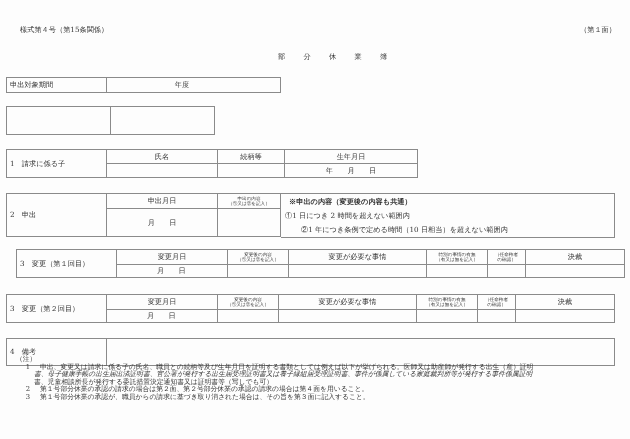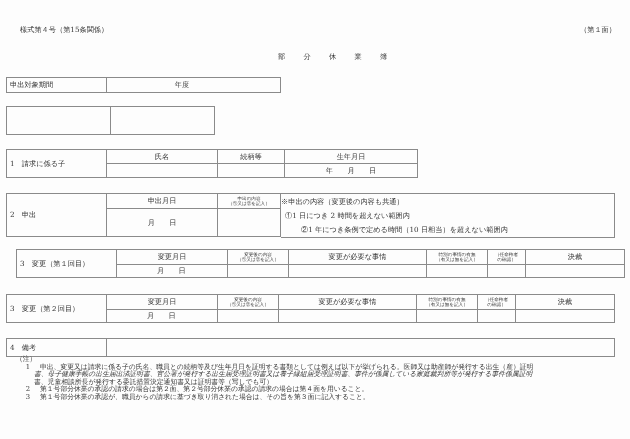--- a/index.html
+++ b/index.html
@@ -70,21 +70,21 @@
       </div>
     </td>
   </tr>
   <tr style="height:28px;">
     <td class="c">月　　日</td>
     <td></td>
   </tr>
 </tbody>
   </table>
 <div class="abs" style="left:281px;top:193px;width:333px;height:43px;border:1px solid #8a8a8a;border-left:none;">
-  <div class="abs t" style="left:0;top:4px;">※申出の内容（変更後の内容も共通）</div>
+  <div class="abs t" style="left:8px;top:4px;font-weight:bold;">※申出の内容（変更後の内容も共通）</div>
   <div class="abs t" style="left:4px;top:18px;">①1 日につき 2 時間を超えない範囲内</div>
   <div class="abs t" style="left:20px;top:32px;">②1 年につき条例で定める時間（10 日相当）を超えない範囲内</div>
 </div>
 
 <table style="left:16px;top:249px;width:609px;height:29px;">
   <tbody>
       <tr style="height:15px;">
     <td rowspan="2" style="width:93px;">3　変更（第１回目）</td>
     <td class="c" style="width:104px;">変更月日</td>
     <td class="c" style="width:60px;padding:0;">
@@ -149,21 +149,21 @@
     <td style="padding-left:40px;">月　　日</td>
     <td></td>
     <td></td>
     <td></td>
     <td></td>
     <td></td>
   </tr>
 </tbody>
   </table>
 
-<table style="left:6px;top:338px;width:609px;height:19px;">
+<table style="left:6px;top:338px;width:609px;height:28px;">
   <tbody>
       <tr>
     <td style="width:93px;">4　備考</td>
     <td></td>
   </tr>
 </tbody>
   </table>
 
 <div class="abs notes" style="left:16px;top:356px;width:608px;">
   <div>（注）</div>

